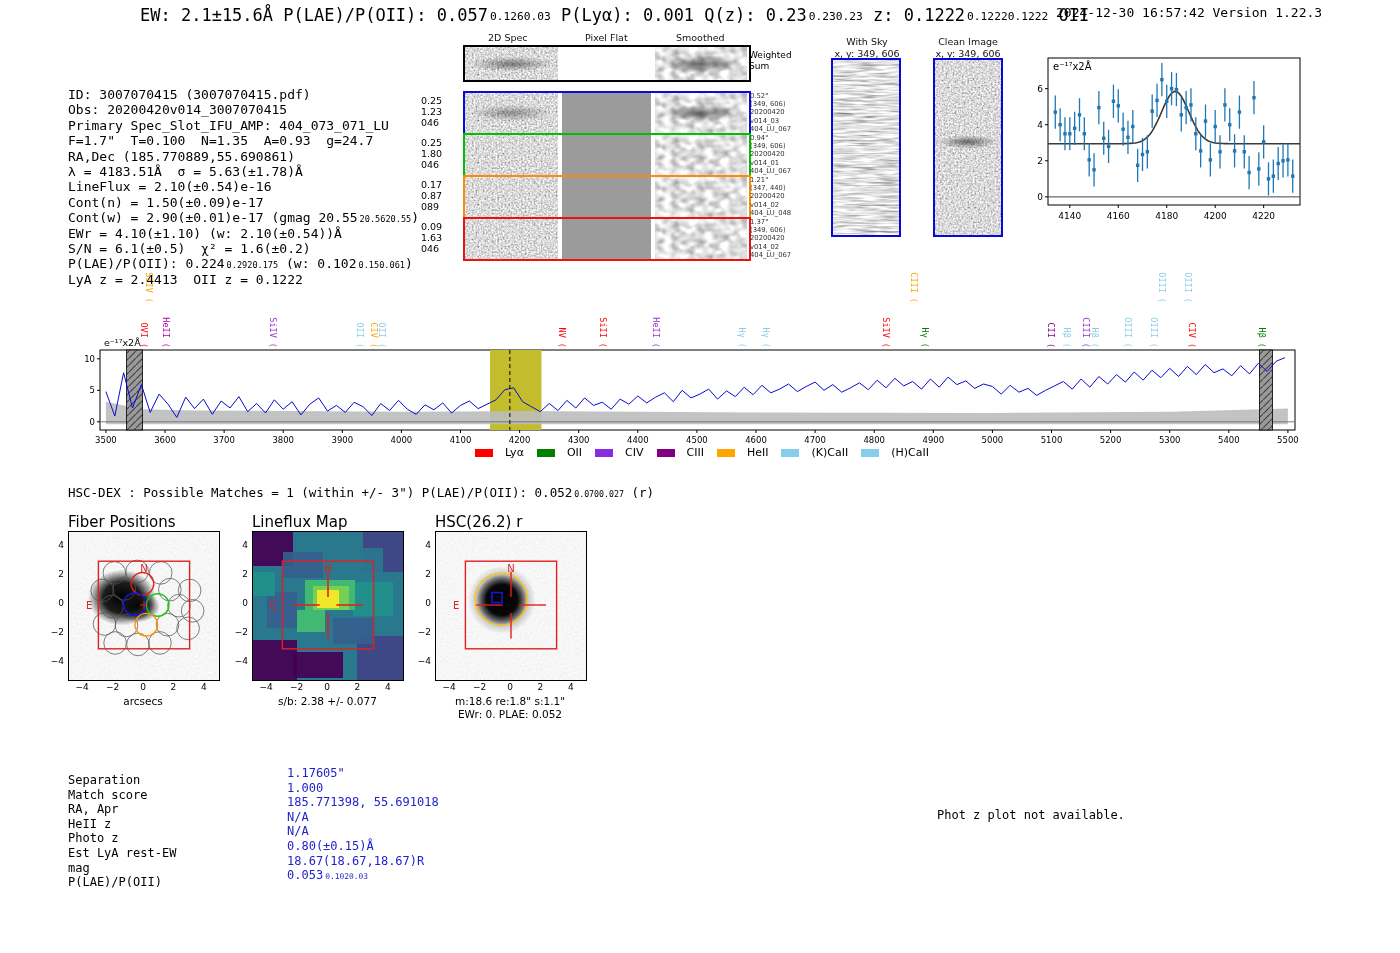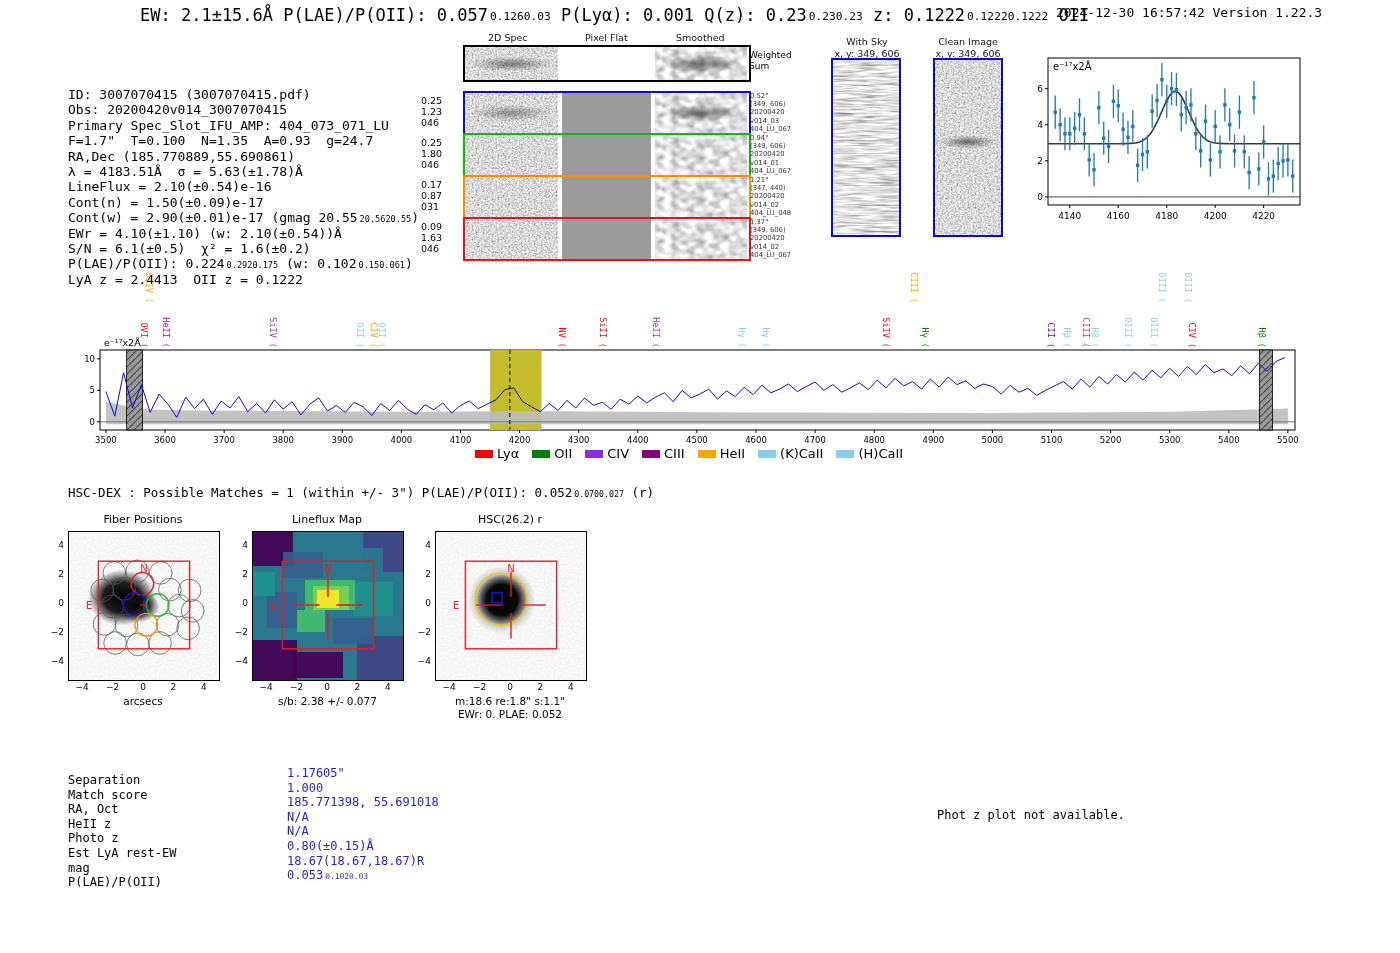--- a/index.html
+++ b/index.html
@@ -18,24 +18,24 @@
   .rowlabelL{position:absolute;font-size:9.5px;line-height:11px;text-align:left;width:38px;color:#000;}
   .rowlabelR{position:absolute;left:750px;font-size:6.8px;line-height:8.2px;color:#333;}
   .darkband{position:absolute;left:0;right:0;background:radial-gradient(ellipse 60% 55% at 50% 50%,rgba(0,0,0,.65),rgba(0,0,0,0) 75%);}
   
   .skyhdr{font-size:9.5px;text-align:center;line-height:12px;color:#111;}
   .skyimg{position:absolute;border:2px solid #0808dd;overflow:hidden;}
   
   .linelabel{position:absolute;font-family:"DejaVu Sans Mono",monospace;font-size:8.5px;line-height:9px;white-space:nowrap;transform-origin:0 0;transform:rotate(90deg);text-align:right;}
   
   #spec-legend{left:475px;top:446px;display:flex;gap:13px;align-items:center;}
-  .lg-item{display:flex;align-items:center;gap:4px;font-size:13px;}
+  .lg-item{display:flex;align-items:center;gap:12px;font-size:11px;}
   .lg-sw{width:18px;height:8px;display:inline-block;}
   
-  .cut-title{font-size:11px;text-align:center;}
+  .cut-title{font-size:15px;text-align:left;}
   .cutbox{position:absolute;border:1px solid #000;}
   .ytick{position:absolute;font-size:9px;text-align:right;width:16px;}
   .xtick{position:absolute;font-size:9px;text-align:center;width:20px;}
   .caption{position:absolute;font-size:10.5px;text-align:center;}
   
   #match-labels{left:68px;top:773px;font-size:12px;line-height:14.6px;white-space:pre;}
   #match-values{left:287px;top:766px;font-size:12px;line-height:14.6px;color:#2222cc;white-space:pre;}
   #photz-note{left:937px;top:808px;font-size:12px;}
   svg text{font-family:"DejaVu Sans",sans-serif;}
 </style>
@@ -180,21 +180,21 @@
           <rect width="93" height="40" filter="url(#nz-fine)"></rect>
         </svg></div>
       <div class="speccell" style="left: 97px; width: 89px; background: rgb(155, 155, 155);"></div>
       <div class="speccell" style="left: 190px; width: 92px;"><svg width="92" height="40">
           <rect width="92" height="40" filter="url(#nz-smooth)"></rect>
         </svg></div>
     </div>
     <div class="rowlabelL" style="left: 421px; top: 179px;">
       <div>0.17</div>
       <div>0.87</div>
-      <div>031</div>
+      <div>089</div>
     </div>
     <div class="rowlabelR" style="top: 176px;">
       <div>1.21"</div>
       <div>(347, 440)</div>
       <div>20200420</div>
       <div>v014_02</div>
       <div>404_LU_048</div>
     </div>
     <div class="specrow" style="top: 217px; height: 40px; border: 2px solid rgb(238, 17, 17);">
       <div class="speccell" style="left: 0px; width: 93px;"><svg width="93" height="40">
@@ -612,16 +612,16 @@
     <div class="xtick" style="left: 500px; top: 682px;">0</div>
     <div class="xtick" style="left: 530.4px; top: 682px;">2</div>
     <div class="xtick" style="left: 560.8px; top: 682px;">4</div>
   </div>
 
 <div class="caption" style="left:68px;top:695px;width:150px;">arcsecs</div>
 <div class="caption" style="left:240px;top:695px;width:175px;">s/b: 2.38 +/- 0.077</div>
 <div class="caption" style="left:420px;top:695px;width:180px;">m:18.6  re:1.8"  s:1.1"</div>
 <div class="caption" style="left:420px;top:708px;width:180px;">EWr: 0. PLAE: 0.052</div>
 
-<div class="abs mono" id="match-labels"><div>Separation</div><div>Match score</div><div>RA, Oct</div><div>HeII z</div><div>Photo z</div><div>Est LyA rest-EW</div><div>mag</div><div>P(LAE)/P(OII)</div></div>
+<div class="abs mono" id="match-labels"><div>Separation</div><div>Match score</div><div>RA, Apr</div><div>HeII z</div><div>Photo z</div><div>Est LyA rest-EW</div><div>mag</div><div>P(LAE)/P(OII)</div></div>
 <div class="abs mono" id="match-values"><div>1.17605"</div><div>1.000</div><div>185.771398, 55.691018</div><div>N/A</div><div>N/A</div><div>0.80(±0.15)Å</div><div>18.67(18.67,18.67)R</div><div>0.053<span class="stack"><span>0.102</span><span>0.03</span></span></div></div>
 
 <div class="abs mono" id="photz-note">Phot z plot not available.</div>
 
 </body></html>

